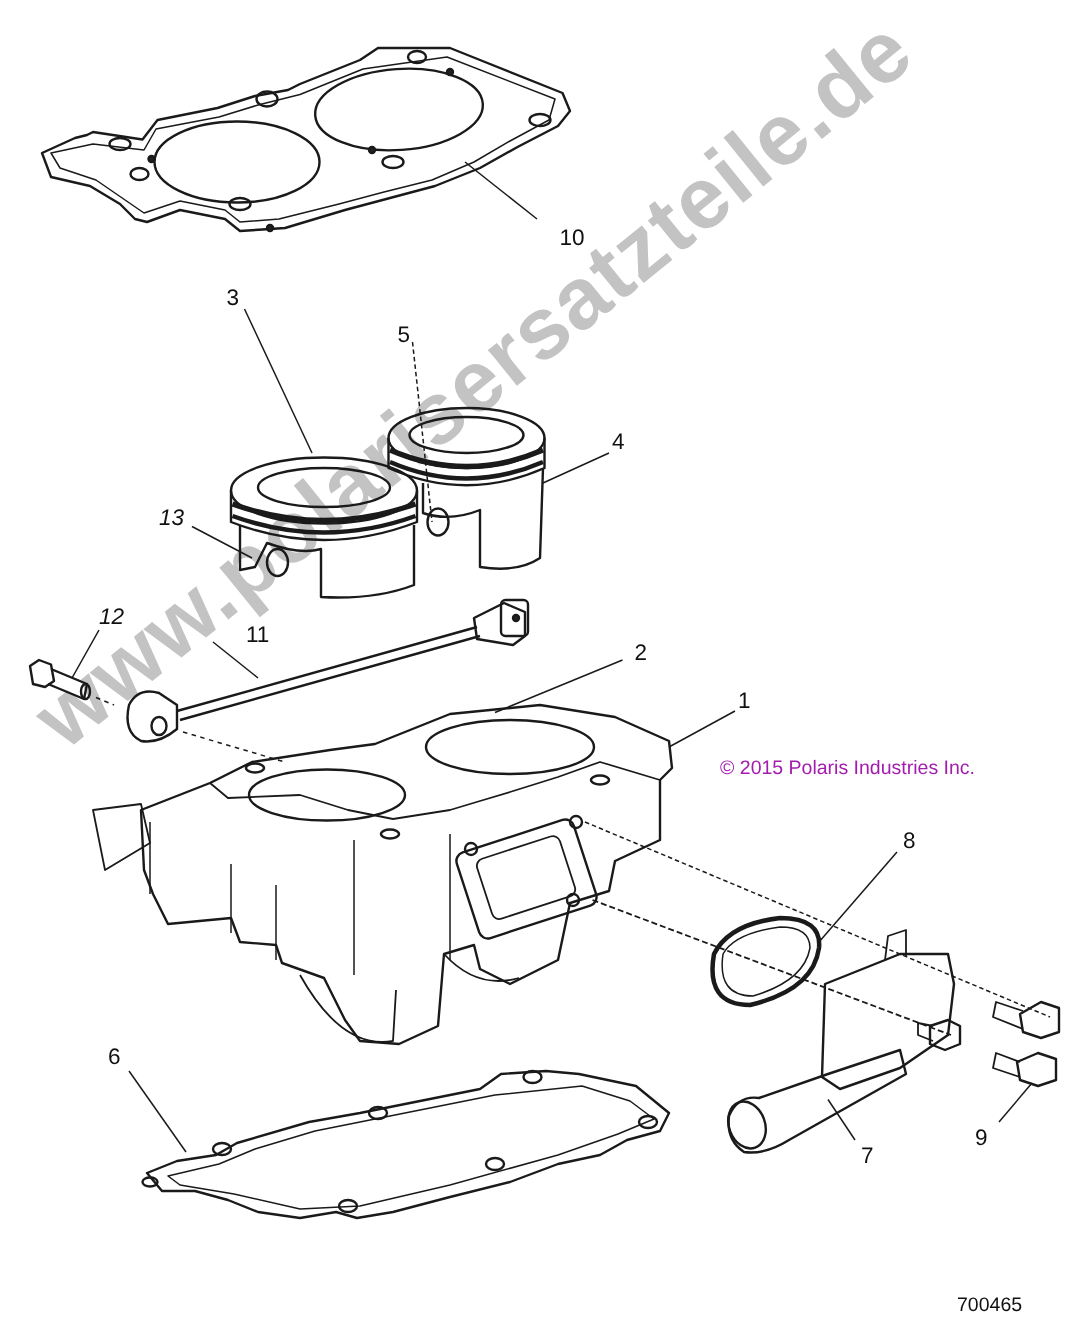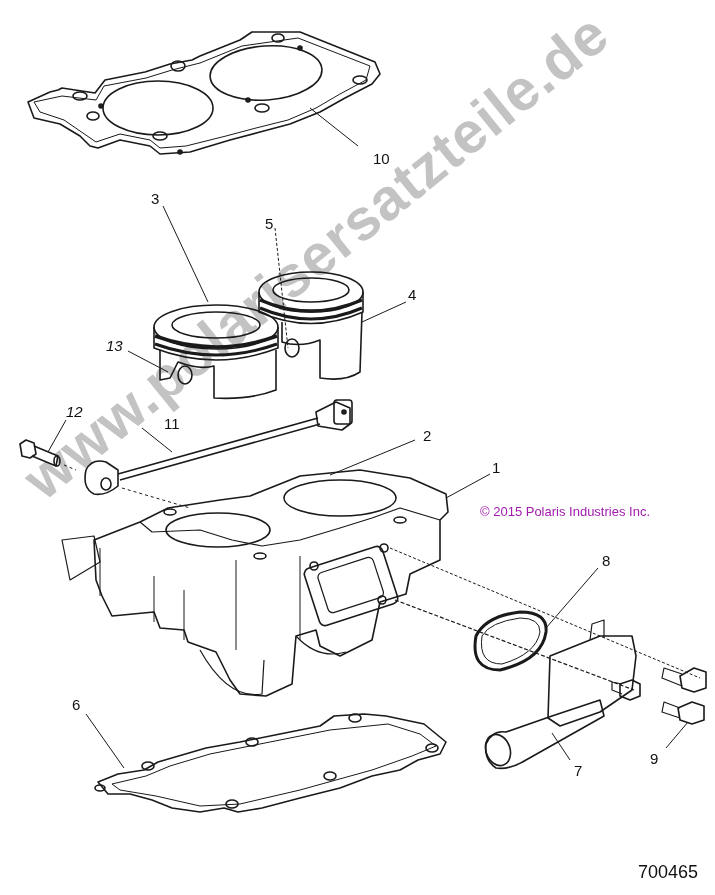--- a/index.html
+++ b/index.html
@@ -2,21 +2,21 @@
 <html><head>
 <meta charset="utf-8">
 <style>
   html, body { margin: 0; padding: 0; background: #ffffff; }
   body { width: 715px; height: 895px; position: relative; overflow: hidden;
          font-family: "Liberation Sans", sans-serif; }
   #stage { position: absolute; left: 0; top: 0; width: 715px; height: 895px; }
   svg { position: absolute; left: 0; top: 0; }
   .callout { position: absolute; font-size: 15px; color: #111; line-height: 1; }
   .copyright { position: absolute; left: 480px; top: 504px; font-size: 13px; color: #a21caf; white-space: nowrap; }
-  .docnum { position: absolute; left: 638px; top: 862px; font-size: 18px; color: #111; }
+  .docnum { position: absolute; left: 638px; top: 862px; font-size: 13px; color: #111; }
   .watermark { position: absolute; left: 10px; top: 460px; width: 900px;
                font-family: "Liberation Sans", sans-serif; font-weight: bold;
                font-size: 58px; color: #b9b9b9; opacity: 0.85; white-space: nowrap;
                transform-origin: 0 0; transform: rotate(-39deg); letter-spacing: 1px; }
 </style>
 </head>
 <body>
 
 <div id="stage">
 

